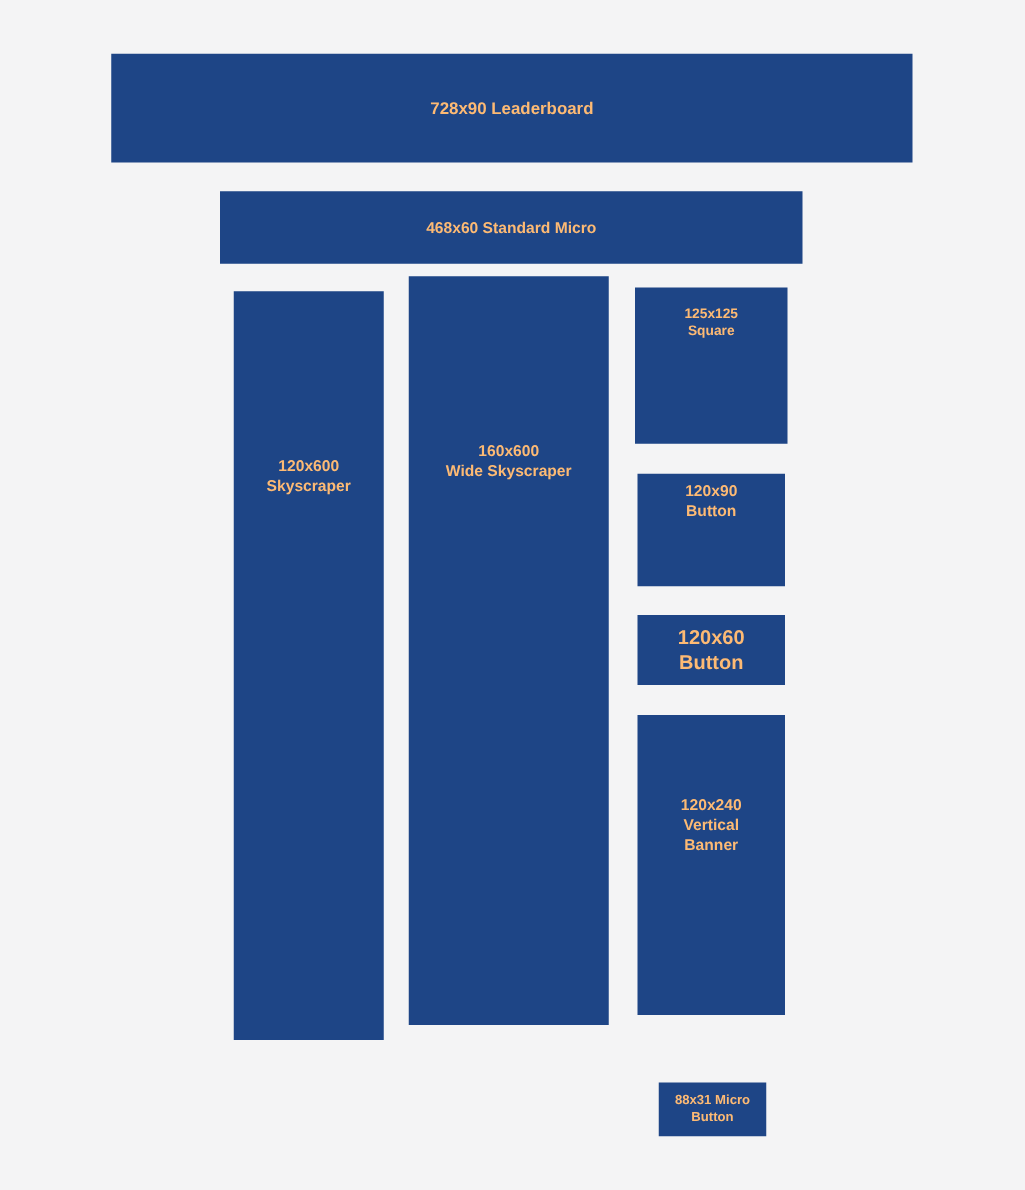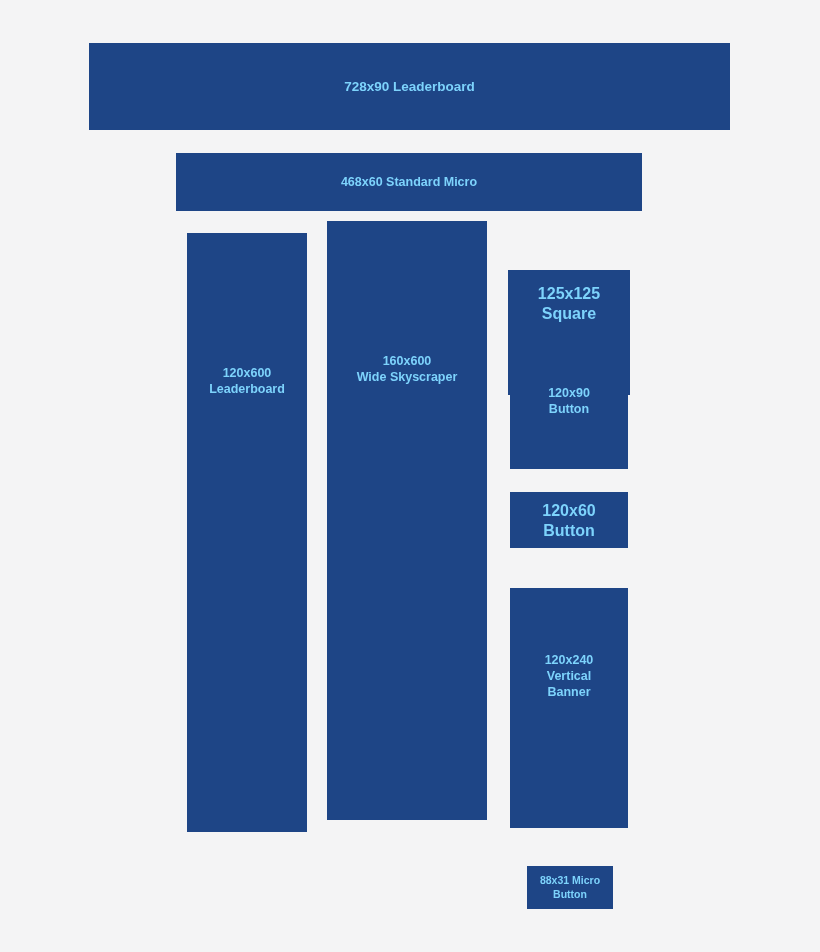--- a/index.html
+++ b/index.html
@@ -15,21 +15,21 @@
     overflow: hidden;
   }
   .canvas {
     position: relative;
     width: 820px;
     height: 952px;
   }
   .ad {
     position: absolute;
     background: #1e4586;
-    color: #7dd3fc;
+    color: #fdba74;
     display: flex;
     justify-content: center;
     box-sizing: border-box;
     text-align: center;
     line-height: 1.28;
     font-weight: 600;
     -webkit-font-smoothing: antialiased;
   }
   .ad .label {
     display: block;
@@ -55,39 +55,37 @@
     font-size: 12.5px;
     padding-top: 132px;
   }
   #ad-wide-skyscraper {
     left: 327px; top: 221px;  width: 160px;  height: 599px;
     font-size: 12.5px;
     padding-top: 132px;
   }
   #ad-square {
     left: 508px; top: 230px;  width: 122px;  height: 125px;
-    font-size: 16px;
+    font-size: 11px;
     padding-top: 14px;
-    margin-top: 40px;
   }
   #ad-button-90 {
     left: 510px; top: 379px;  width: 118px;  height: 90px;
     font-size: 12.5px;
     padding-top: 6px;
   }
   #ad-button-60 {
     left: 510px; top: 492px;  width: 118px;  height: 56px;
     font-size: 16px;
     padding-top: 9px;
   }
   #ad-vertical-banner {
     left: 510px; top: 572px;  width: 118px;  height: 240px;
     font-size: 12.5px;
     padding-top: 64px;
-    margin-top: 16px;
   }
   #ad-half-banner {
     left: 213px; top: 855px;  width: 234px;  height: 55px;
     font-size: 12.5px;
   }
   #ad-micro-button {
     left: 527px; top: 866px;  width: 86px;   height: 43px;
     font-size: 10.5px;
   }
 </style>
@@ -99,21 +97,21 @@
   <div class="ad v-center" id="ad-leaderboard">
     <span class="label">728x90 Leaderboard</span>
   </div>
 
   <div class="ad v-center" id="ad-standard-banner">
     <span class="label">468x60 Standard Micro</span>
   </div>
 
   <div class="ad v-top" id="ad-skyscraper">
     <span class="label">120x600
-Leaderboard</span>
+Skyscraper</span>
   </div>
 
   <div class="ad v-top" id="ad-wide-skyscraper">
     <span class="label">160x600
 Wide Skyscraper</span>
   </div>
 
   <div class="ad v-top" id="ad-square">
     <span class="label">125x125
 Square</span>

